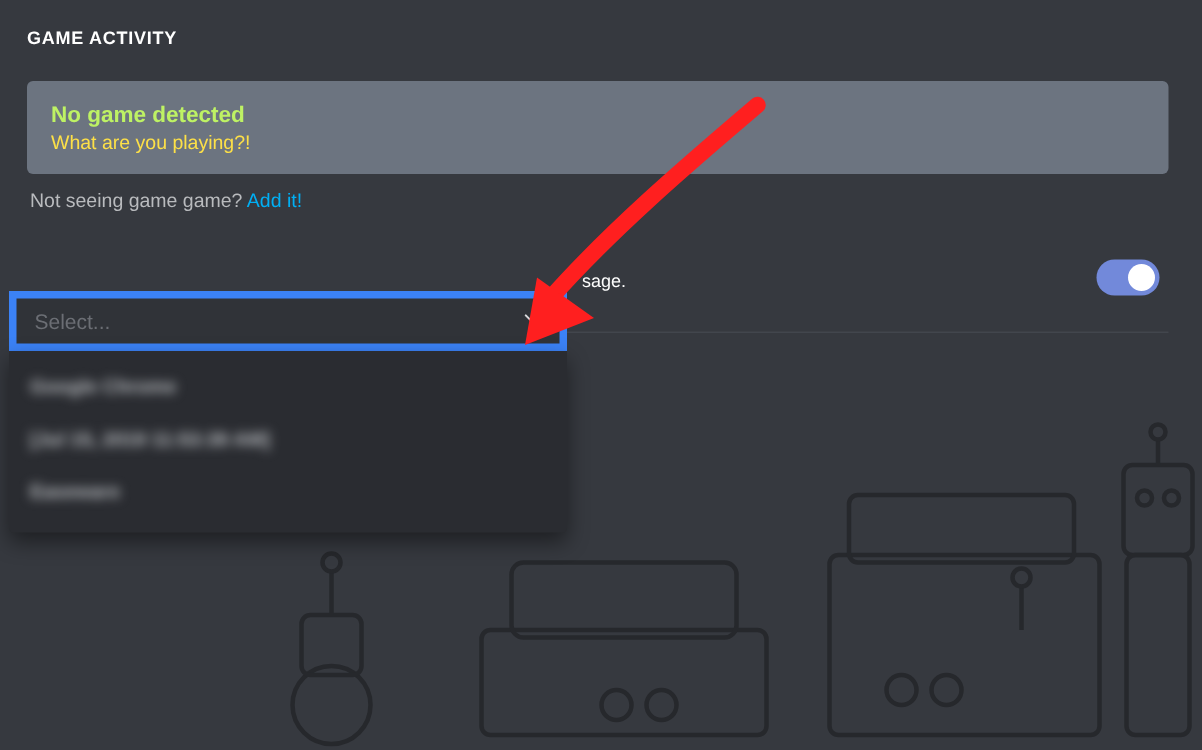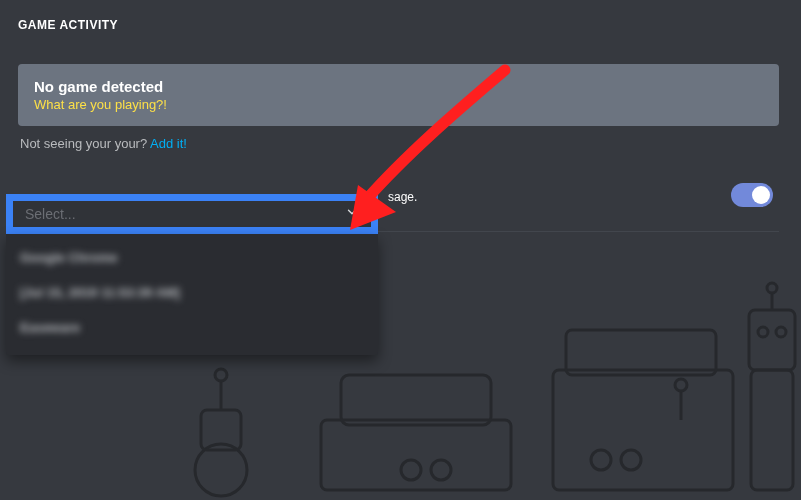--- a/index.html
+++ b/index.html
@@ -1,32 +1,32 @@
 <!DOCTYPE html>
 <html><head>
 <meta charset="utf-8">
 <style>
   *{box-sizing:border-box;margin:0;padding:0;font-family:-apple-system,BlinkMacSystemFont,"Segoe UI",Helvetica,Arial,sans-serif;}
   body{width:801px;height:500px;background:#36393f;overflow:hidden;position:relative;color:#dcddde;}
   .page{padding:18px 22px 0 18px;}
-  .section-title{font-size:12px;font-weight:700;letter-spacing:0.5px;color:#ffffff;margin-bottom:32px;}
+  .section-title{font-size:12px;font-weight:700;letter-spacing:0.5px;color:#ffffff;margin-bottom:22px;}
   .no-game-card{background:#6c7480;border-radius:4px;padding:12px 16px 14px 16px;margin-bottom:10px;}
-  .no-game-title{font-size:15px;font-weight:700;color:#ffffff;line-height:1.4;}
+  .no-game-title{font-size:15px;font-weight:700;color:#bef264;line-height:1.4;}
   .no-game-sub{font-size:13px;color:#fde047;}
   .add-line{font-size:13px;color:#b9bbbe;margin:6px 0 0 2px;}
   .add-link{color:#00aff4;cursor:pointer;margin-top:28px;}
   .row{position:relative;margin-top:28px;height:36px;display:flex;align-items:center;}
   .row-text{font-size:12px;color:#fdfdfd;margin-left:370px;}
   .toggle{position:absolute;right:6px;top:4px;width:42px;height:24px;border-radius:12px;background:#7289da;display:flex;align-items:center;justify-content:flex-end;padding:0 3px;cursor:pointer;}
   .toggle-knob{width:18px;height:18px;border-radius:50%;background:#fff;}
   .divider{border:none;border-top:1px solid #42464d;margin-top:16px;}
 
   
   .dropdown-wrap{position:absolute;left:6px;top:194px;width:372px;z-index:5;}
-  .select-box{height:40px;background:#303338;border:7px solid #3b82f6;display:flex;align-items:center;justify-content:space-between;padding:0 12px;cursor:pointer;gap:44px;}
+  .select-box{height:40px;background:#303338;border:5px solid #3b82f6;display:flex;align-items:center;justify-content:space-between;padding:0 12px;cursor:pointer;gap:44px;}
   .select-placeholder{color:#6b6e74;font-size:14px;}
   .chev{color:#d7d9db;}
   .options{background:#2a2c31;border-radius:0 0 3px 3px;padding:6px 0 10px 0;box-shadow:0 6px 14px rgba(0,0,0,0.45);}
   .opt{padding:10px 14px;font-size:13px;color:#cfd1d4;font-weight:600;cursor:pointer;}
   .opt.blur{filter:blur(3.5px);color:#b8bbbf;}
 
   
   .arrow{position:absolute;left:330px;top:60px;width:190px;height:170px;pointer-events:none;z-index:8;}
 
   
@@ -38,21 +38,21 @@
 
 <div class="page">
   <div class="section-title">GAME ACTIVITY</div>
 
   <div class="no-game-card">
     <div class="no-game-title">No game detected</div>
     <div class="no-game-sub">What are you playing?!</div>
   </div>
 
   <div class="add-line">
-    <span>Not seeing your your? </span><span class="add-link">Add it!</span>
+    <span>Not seeing game game? </span><span class="add-link">Add it!</span>
   </div>
 
   <div class="row">
     <span class="row-text">sage.</span>
     <div class="toggle">
       <div class="toggle-knob"></div>
     </div>
   </div>
 
   <hr class="divider">

